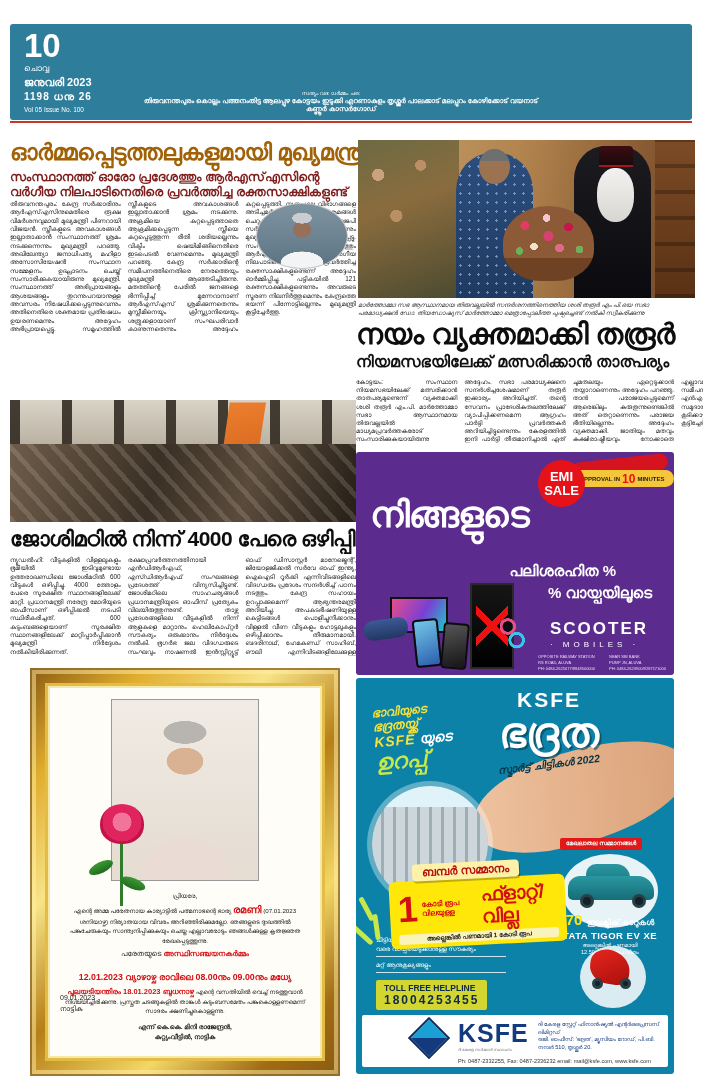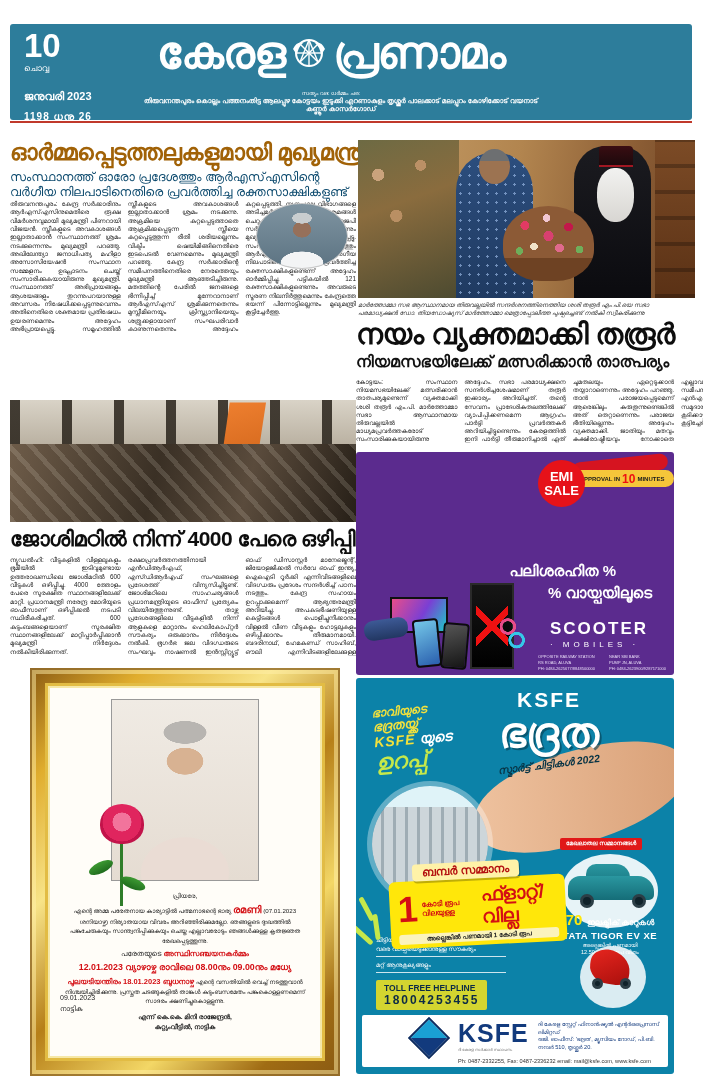--- a/index.html
+++ b/index.html
@@ -5,38 +5,38 @@
   * { margin:0; padding:0; box-sizing:border-box; }
   body { background:#e8e8e8; font-family:"Liberation Sans", sans-serif; }
   .page { position:relative; width:703px; height:1082px; background:#fff; margin:0 auto; overflow:hidden; }
 
   
   .masthead { position:absolute; left:10px; top:24px; width:682px; height:96px; background:#2d7d9b; border-radius:3px; }
   .mh-underline { position:absolute; left:10px; top:121px; width:682px; height:2px; background:#c0392b; }
   .mh-left { position:absolute; left:14px; top:5px; color:#fff; }
   .mh-day { font-size:33px; font-weight:700; line-height:1.0; }
   .mh-weekday { font-size:8.5px; margin-top:1px; }
-  .mh-month { font-size:11px; font-weight:700; margin-top:16px; }
-  .mh-era { font-size:10px; font-weight:700; margin-top:8px; letter-spacing:1px;}
+  .mh-month { font-size:11px; font-weight:700; margin-top:2px; }
+  .mh-era { font-size:10px; font-weight:700; margin-top:2px; letter-spacing:1px;}
   .mh-vol { font-size:6.5px; margin-top:3px; }
   .mh-title { position:absolute; left:120px; right:160px; top:6px; display:flex; align-items:center; justify-content:center; gap:4px; color:#fff; }
   .mh-title .w { font-size:45px; font-weight:800; letter-spacing:-1px; line-height:1; }
   .mh-chakra { width:40px; height:40px; flex:0 0 auto; }
   .mh-tagline { position:absolute; left:120px; right:160px; top:66px; text-align:center; color:#fff; font-size:5.5px; }
   .mh-districts { position:absolute; left:130px; right:150px; bottom:7px; text-align:center; color:#fff; font-size:7px; font-weight:700; }
   .mh-right { position:absolute; right:14px; top:16px; text-align:right; color:#fff; }
   .mh-rule { width:48px; height:2px; background:#e03b2f; margin:0 0 3px auto; }
   .mh-price { font-size:13px; font-weight:700; }
   .mh-page { font-size:11px; font-weight:700; margin-top:3px; }
   .mh-web { font-size:6.5px; margin-top:5px; }
   .mh-email { font-size:6.5px; margin-top:1px; }
 
   
   .headline1 { position:absolute; left:10px; top:139px; width:348px; font-size:23px; font-weight:900; color:#a16207; white-space:nowrap; letter-spacing:-0.5px; }
-  .subhead1 { position:absolute; left:10px; top:170px; width:346px; font-size:12.5px; font-weight:400; color:#0c4a6e; line-height:1.18; }
+  .subhead1 { position:absolute; left:10px; top:170px; width:346px; font-size:12.5px; font-weight:700; color:#7f1d1d; line-height:1.18; }
   .bodyA { position:absolute; left:10px; top:200px; width:346px; height:196px; column-count:3; column-gap:7px; font-size:6.4px; line-height:1.3; text-align:justify; color:#1c1c1c; }
   .cm-photo { position:absolute; left:256px; top:203px; width:92px; height:66px; border-radius:50%;
     background:
       radial-gradient(ellipse 16px 9px at 50% 22%, #c9cdcf 0 60%, transparent 62%),
       radial-gradient(ellipse 15px 13px at 50% 40%, #96705a 0 60%, transparent 62%),
       radial-gradient(ellipse 30px 16px at 50% 92%, #f3f4f5 0 70%, transparent 72%),
       linear-gradient(#7f94a1, #5c7382);
     border:1px solid #c9c9c9; }
 
   
@@ -185,55 +185,38 @@
   .rose-bloom { position:absolute; left:14px; top:0; width:44px; height:40px; border-radius:50% 50% 46% 46%;
      background: radial-gradient(circle at 50% 45%, #f2749c 0 30%, #e0255e 31% 62%, #c2134a 63%); }
   .rose-stem { position:absolute; left:34px; top:36px; width:3px; height:66px; background:#2f7d2a; }
   .rose-leaf { position:absolute; width:26px; height:11px; border-radius:50%; background:linear-gradient(#3d9a33,#1f6b1d); }
   .ob-text { position:absolute; left:12px; right:12px; top:206px; text-align:center; color:#222; }
   .ob-dear { font-size:6.5px; }
   .ob-p1 { font-size:6.2px; line-height:1.5; margin-top:2px; }
   .ob-name { color:#d40f14; font-weight:900; font-size:10px; }
   .ob-rite-line { margin-top:4px; font-size:7.5px; }
   .ob-rite { color:#d40f14; font-weight:900; }
-  .ob-date-line { margin-top:3px; color:#d40f14; font-weight:900; font-size:8.8px; }
+  .ob-date-line { margin-top:13px; color:#d40f14; font-weight:900; font-size:8.8px; }
   .ob-p2 { font-size:6.2px; line-height:1.5; margin-top:3px; }
   .ob-red { color:#d40f14; font-weight:900; font-size:7.5px; }
   .ob-sign { margin-top:6px; font-size:6.6px; font-weight:700; line-height:1.5; }
   .ob-footdate { position:absolute; left:12px; bottom:44px; font-size:7px; color:#222; line-height:1.5; text-align:left; }
 </style>
 </head>
 <body>
 
 <div class="page">
 
   <div class="masthead">
     <div class="mh-left">
       <div class="mh-day">10</div>
       <div class="mh-weekday">ചൊവ്വ</div>
       <div class="mh-month">ജനുവരി 2023</div>
       <div class="mh-era">1198 ധനു 26</div>
       <div class="mh-vol">Vol 05 Issue No. 100</div>
-    </div>
-    <div class="mh-title">
-      <span class="w">കേരള</span>
-      <svg class="mh-chakra" viewBox="0 0 40 40">
-        <circle cx="20" cy="20" r="13" fill="none" stroke="#fff" stroke-width="2"></circle>
-        <g stroke="#fff" stroke-width="1.4">
-          <line x1="20" y1="7" x2="20" y2="33"></line>
-            <line x1="7" y1="20" x2="33" y2="20"></line>
-          <line x1="11" y1="11" x2="29" y2="29"></line>
-            <line x1="29" y1="11" x2="11" y2="29"></line>
-          <line x1="20" y1="7" x2="11" y2="29"></line>
-            <line x1="20" y1="7" x2="29" y2="29"></line>
-        </g>
-        <path d="M4 16 Q8 8 14 10 Q9 14 8 22 Z" fill="#fff"></path>
-        <path d="M36 16 Q32 8 26 10 Q31 14 32 22 Z" fill="#fff"></path>
-      </svg>
-      <span class="w">പ്രണാമം</span>
     </div>
     <div class="mh-tagline">സത്യം വദ: ധർമ്മം ചര:</div>
     <div class="mh-districts">തിരുവനന്തപുരം കൊല്ലം പത്തനംതിട്ട ആലപ്പുഴ കോട്ടയം ഇടുക്കി എറണാകുളം തൃശ്ശൂർ പാലക്കാട് മലപ്പുറം കോഴിക്കോട് വയനാട് കണ്ണൂർ കാസർഗോഡ്</div>
   </div>
   <div class="mh-underline"></div>
 
   <div class="headline1">ഓർമ്മപ്പെടുത്തലുകളുമായി മുഖ്യമന്ത്രി</div>
   <div class="subhead1">സംസ്ഥാനത്ത് ഓരോ പ്രദേശത്തും ആർഎസ്എസിന്റെ വർഗീയ നിലപാടിനെതിരെ പ്രവർത്തിച്ച രക്തസാക്ഷികളുണ്ട്</div>
   <div class="bodyA">തിരുവനന്തപുരം: കേന്ദ്ര സർക്കാരിനും ആർഎസ്എസിനുമെതിരെ രൂക്ഷ വിമർശനവുമായി മുഖ്യമന്ത്രി പിണറായി വിജയൻ. സ്ത്രീകളുടെ അവകാശങ്ങൾ ഇല്ലാതാക്കാൻ സംസ്ഥാനത്ത് ശ്രമം നടക്കുന്നെന്നും മുഖ്യമന്ത്രി പറഞ്ഞു. അഖിലേന്ത്യാ ജനാധിപത്യ മഹിളാ അസോസിയേഷൻ സംസ്ഥാന സമ്മേളനം ഉദ്ഘാടനം ചെയ്ത് സംസാരിക്കുകയായിരുന്നു മുഖ്യമന്ത്രി. സംസ്ഥാനത്ത് അഭിപ്രായങ്ങളും ആശയങ്ങളും തുറന്നുപറയാനുള്ള അവസരം നിഷേധിക്കപ്പെടുന്നുവെന്നും അതിനെതിരെ ശക്തമായ പ്രതിഷേധം ഉയരണമെന്നും അദ്ദേഹം അഭിപ്രായപ്പെട്ടു. സമൂഹത്തിൽ സ്ത്രീകളുടെ അവകാശങ്ങൾ ഇല്ലാതാക്കാൻ ശ്രമം നടക്കുന്നു. അക്രമിയെ കുറ്റപ്പെടുത്താതെ ആക്രമിക്കപ്പെടുന്ന സ്ത്രീയെ കുറ്റപ്പെടുത്തുന്ന രീതി ശരിയല്ലെന്നും വിക്ടിം ഷെയിമിങ്ങിനെതിരെ ഇടപെടൽ വേണമെന്നും മുഖ്യമന്ത്രി പറഞ്ഞു. കേന്ദ്ര സർക്കാരിന്റെ സമീപനത്തിനെതിരെ നേരത്തെയും മുഖ്യമന്ത്രി ആഞ്ഞടിച്ചിരുന്നു. മതത്തിന്റെ പേരിൽ ജനങ്ങളെ ഭിന്നിപ്പിച്ച് മുന്നേറാനാണ് ആർഎസ്എസ് ശ്രമിക്കുന്നതെന്നും മുസ്ലീമിനെയും ക്രിസ്ത്യാനിയെയും ശത്രുക്കളായാണ് സംഘപരിവാർ കാണുന്നതെന്നും അദ്ദേഹം കുറ്റപ്പെടുത്തി. ന്യൂനപക്ഷ വിഭാഗങ്ങളെ അടിച്ചമർത്താനുള്ള ശ്രമങ്ങൾ ചെറുക്കപ്പെടേണ്ടതാണെന്നും ബിജെപി സർക്കാർ നിലപാട് തിരുത്തണമെന്നും മുഖ്യമന്ത്രി ആവശ്യപ്പെട്ടു. സംസ്ഥാനത്ത് ഓരോ പ്രദേശത്തും ആർഎസ്എസിന്റെ വർഗീയ നിലപാടിനെതിരെ പ്രവർത്തിച്ച രക്തസാക്ഷികളുണ്ടെന്ന് അദ്ദേഹം ഓർമ്മിപ്പിച്ചു. പട്ടികയിൽ 121 രക്തസാക്ഷികളുണ്ടെന്നും അവരുടെ സ്മരണ നിലനിർത്തുമെന്നും കേന്ദ്രത്തെ ഭയന്ന് പിന്നോട്ടില്ലെന്നും മുഖ്യമന്ത്രി കൂട്ടിച്ചേർത്തു.</div>
   <div class="cm-photo"></div>
@@ -265,20 +248,21 @@
     <div class="banner-swoosh"></div>
     <div class="emi-badge">
       <span>EMI</span>
       <span>SALE</span>
     </div>
     <div class="approval-banner">
       <span>APPROVAL IN</span>
       <span class="num">10</span>
       <span>MINUTES</span>
     </div>
+    <div class="sa-big">നിങ്ങളുടെ</div>
     <div class="sa-pct1">പലിശരഹിത %</div>
     <div class="sa-pct2">% വായ്പയിലൂടെ</div>
     <div class="sa-products">
       <div class="sa-tv"></div>
       <div class="sa-speaker"></div>
       <div class="sa-phone1"></div>
       <div class="sa-phone2"></div>
       <div class="sa-pc"></div>
     </div>
     <div class="sa-s-icon"></div>

